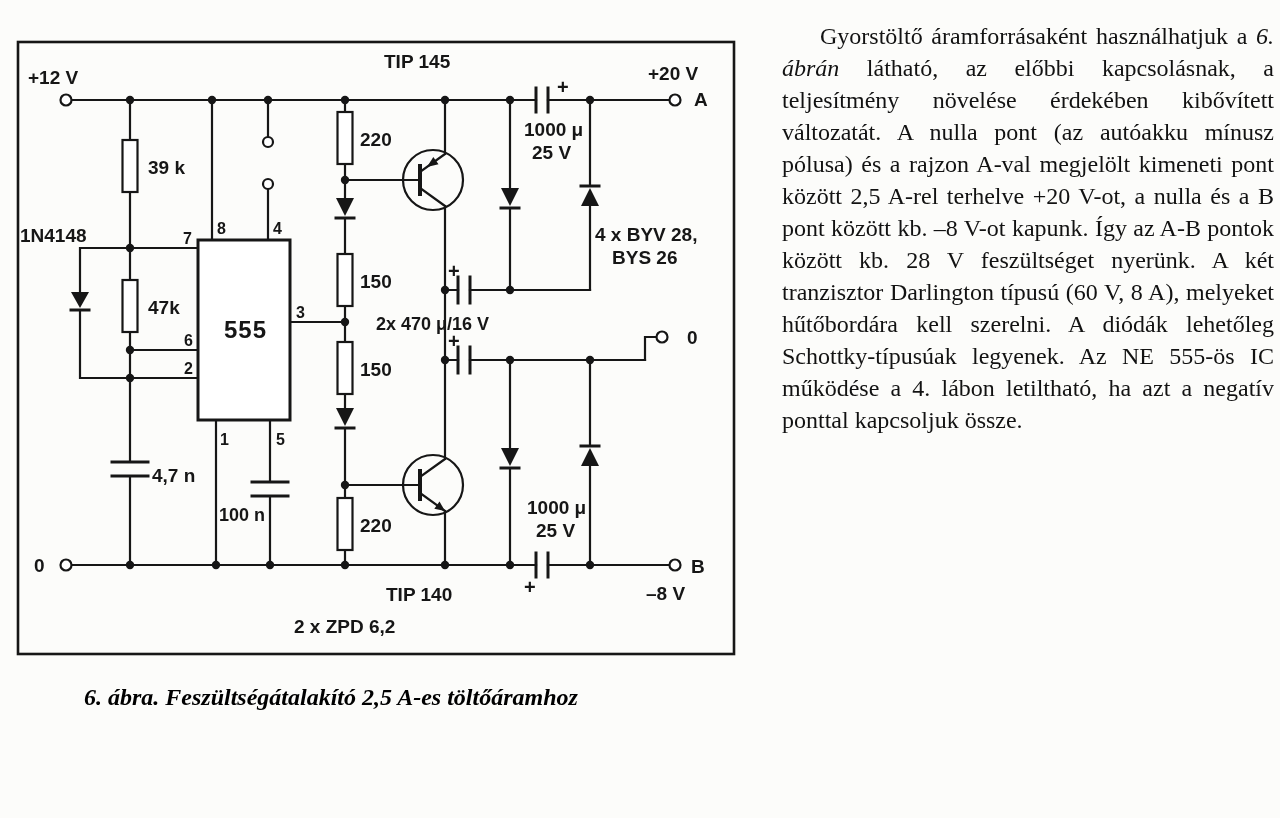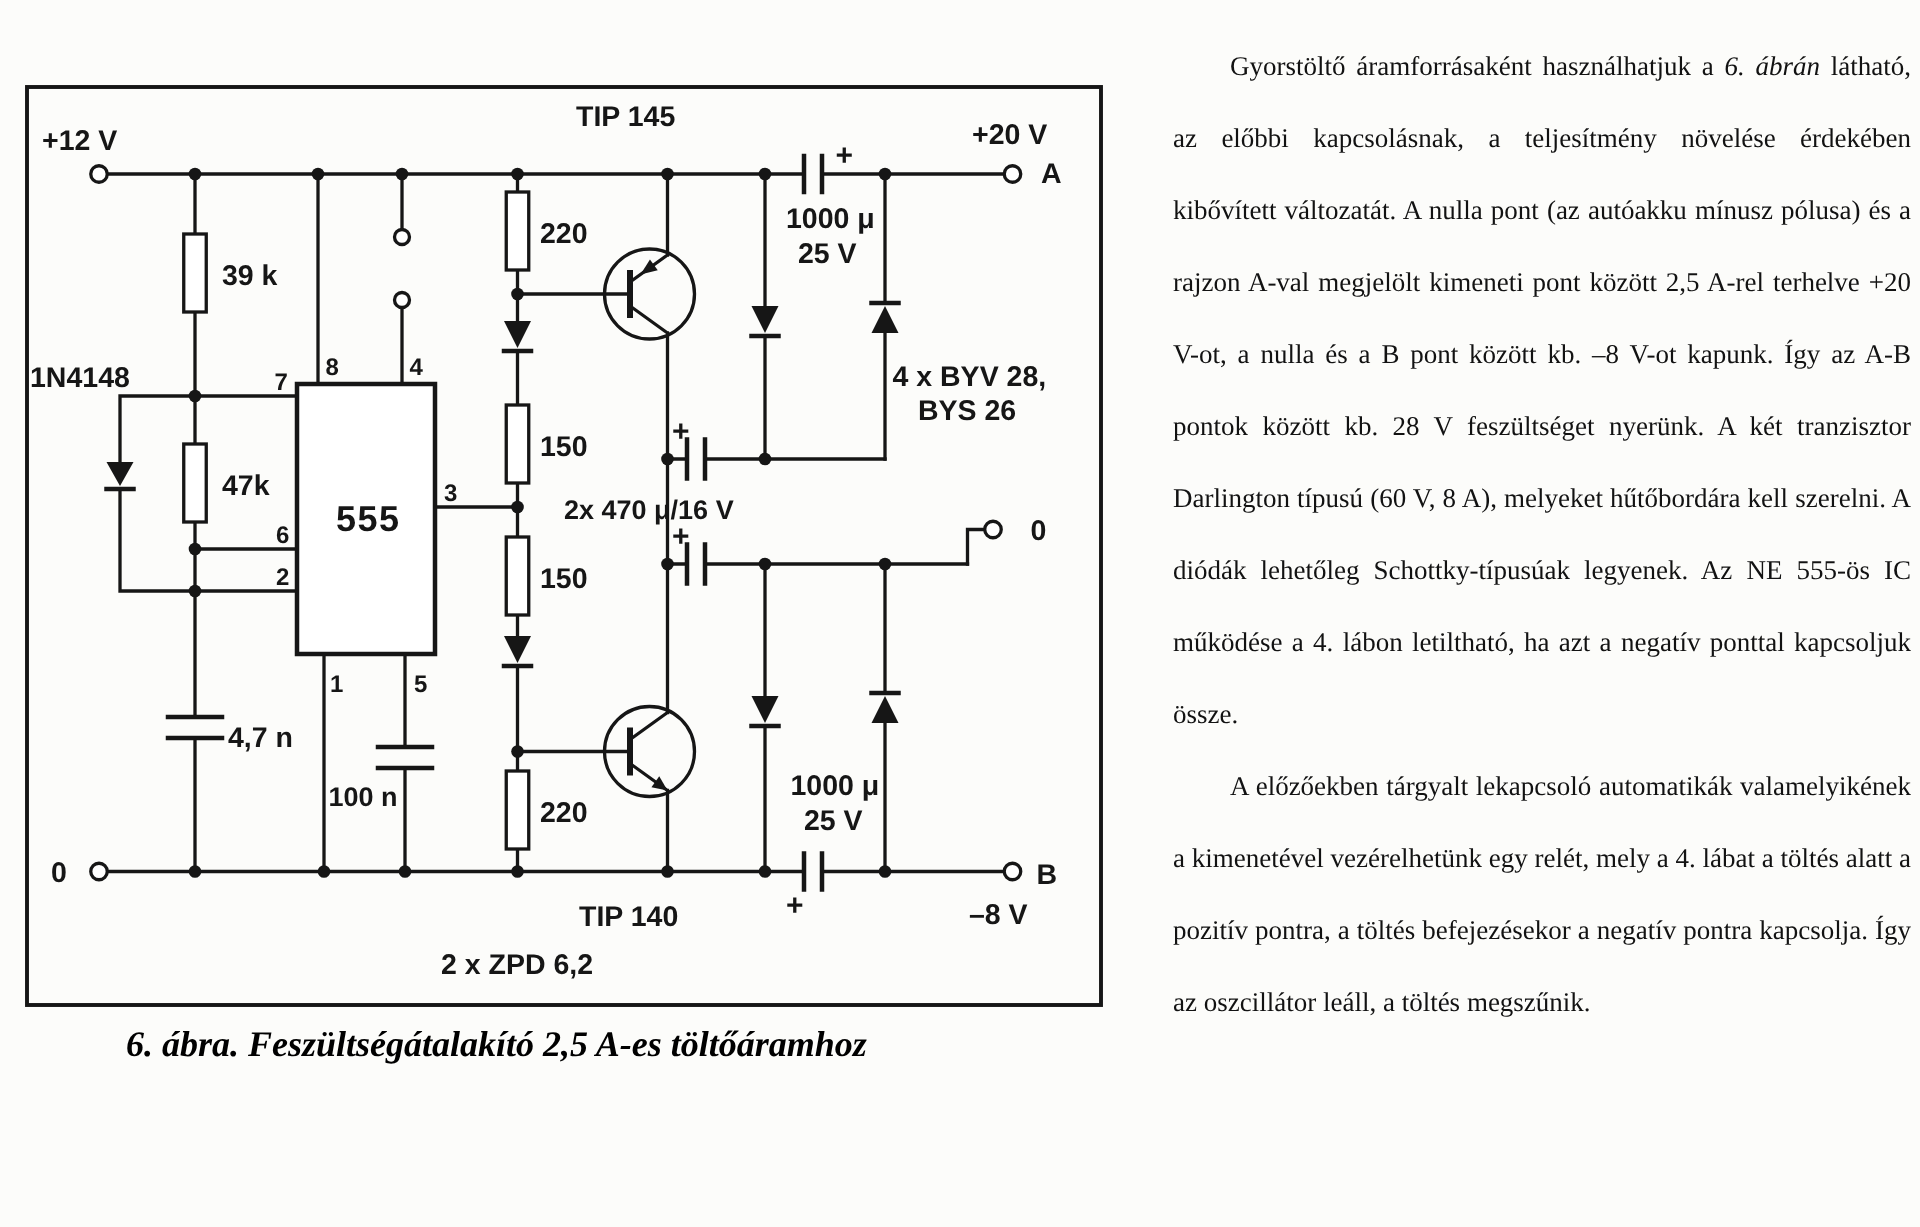--- a/index.html
+++ b/index.html
@@ -1,34 +1,34 @@
 <!DOCTYPE html>
 <html><head>
 <meta charset="utf-8">
 <style>
   html,body{margin:0;padding:0;width:1280px;height:818px;overflow:hidden;}
   body{background:#fcfcfa;position:relative;font-family:"Liberation Serif",serif;color:#121212;}
-  .figure-area{position:absolute;left:0;top:16px;width:760px;height:690px;}
+  .figure-area{position:absolute;left:0;top:0;width:760px;height:690px;}
   svg{display:block;}
   .w{stroke:#161616;stroke-width:2.2;fill:none;stroke-linecap:square;}
   .w3{stroke:#161616;stroke-width:3;fill:none;stroke-linecap:square;}
   .bar{stroke:#161616;stroke-width:4;fill:none;stroke-linecap:butt;}
   .comp{fill:#ffffff;stroke:#161616;stroke-width:2.2;}
   .term{fill:#ffffff;stroke:#161616;stroke-width:2.2;}
   .dot{fill:#161616;stroke:none;}
   .tri{fill:#161616;stroke:none;}
   .frame{fill:none;stroke:#161616;stroke-width:2.6;}
   text{fill:#161616;}
   .lbl{font:600 19px "Liberation Sans",sans-serif;}
   .sm{font:600 18px "Liberation Sans",sans-serif;}
   .pin{font:600 16px "Liberation Sans",sans-serif;}
   .icnum{font:700 24px "Liberation Sans",sans-serif;letter-spacing:1px;}
   .plus{font:700 20px "Liberation Sans",sans-serif;}
   .caption{position:absolute;left:84px;top:684px;width:650px;font:italic 700 24px "Liberation Serif",serif;color:#000000;}
-  .article{position:absolute;left:782px;top:20px;width:492px;font-size:18px;line-height:48px;text-align:justify;}
+  .article{position:absolute;left:782px;top:20px;width:492px;font-size:24px;line-height:32px;text-align:justify;}
   .article p{margin:0;text-indent:38px;}
 </style>
 </head>
 <body>
 
 <div class="figure-area">
 <svg width="760" height="690" viewBox="0 0 760 690">
 
   <rect class="frame" x="18" y="42" width="716" height="612"></rect>
 
@@ -201,14 +201,13 @@
   <text class="lbl" x="386" y="601">TIP 140</text>
   <text class="lbl" x="294" y="633">2 x ZPD 6,2</text>
   <text class="lbl" x="34" y="572">0</text>
 </svg>
 </div>
 
 <div class="caption">6. ábra. Feszültségátalakító 2,5 A-es töltőáramhoz</div>
 
 <div class="article">
   <p><span>Gyorstöltő áramforrásaként használhatjuk a </span><i>6. ábrán</i><span> látható, az előbbi kapcsolásnak, a teljesítmény növelése érdekében kibővített változatát. A nulla pont (az autóakku mínusz pólusa) és a rajzon A-val megjelölt kimeneti pont között 2,5 A-rel terhelve +20 V-ot, a nulla és a B pont között kb. –8 V-ot kapunk. Így az A-B pontok között kb. 28 V feszültséget nyerünk. A két tranzisztor Darlington típusú (60 V, 8 A), melyeket hűtőbordára kell szerelni. A diódák lehetőleg Schottky-típusúak legyenek. Az NE 555-ös IC működése a 4. lábon letiltható, ha azt a negatív ponttal kapcsoljuk össze.</span></p>
-  <p>A előzőekben tárgyalt lekapcsoló automatikák valamelyikének a kimenetével vezérelhetünk egy relét, mely a 4. lábat a töltés alatt a pozitív pontra, a töltés befejezésekor a negatív pontra kapcsolja. Így az oszcillátor leáll, a töltés megszűnik.</p>
 </div>
 
 </body></html>

